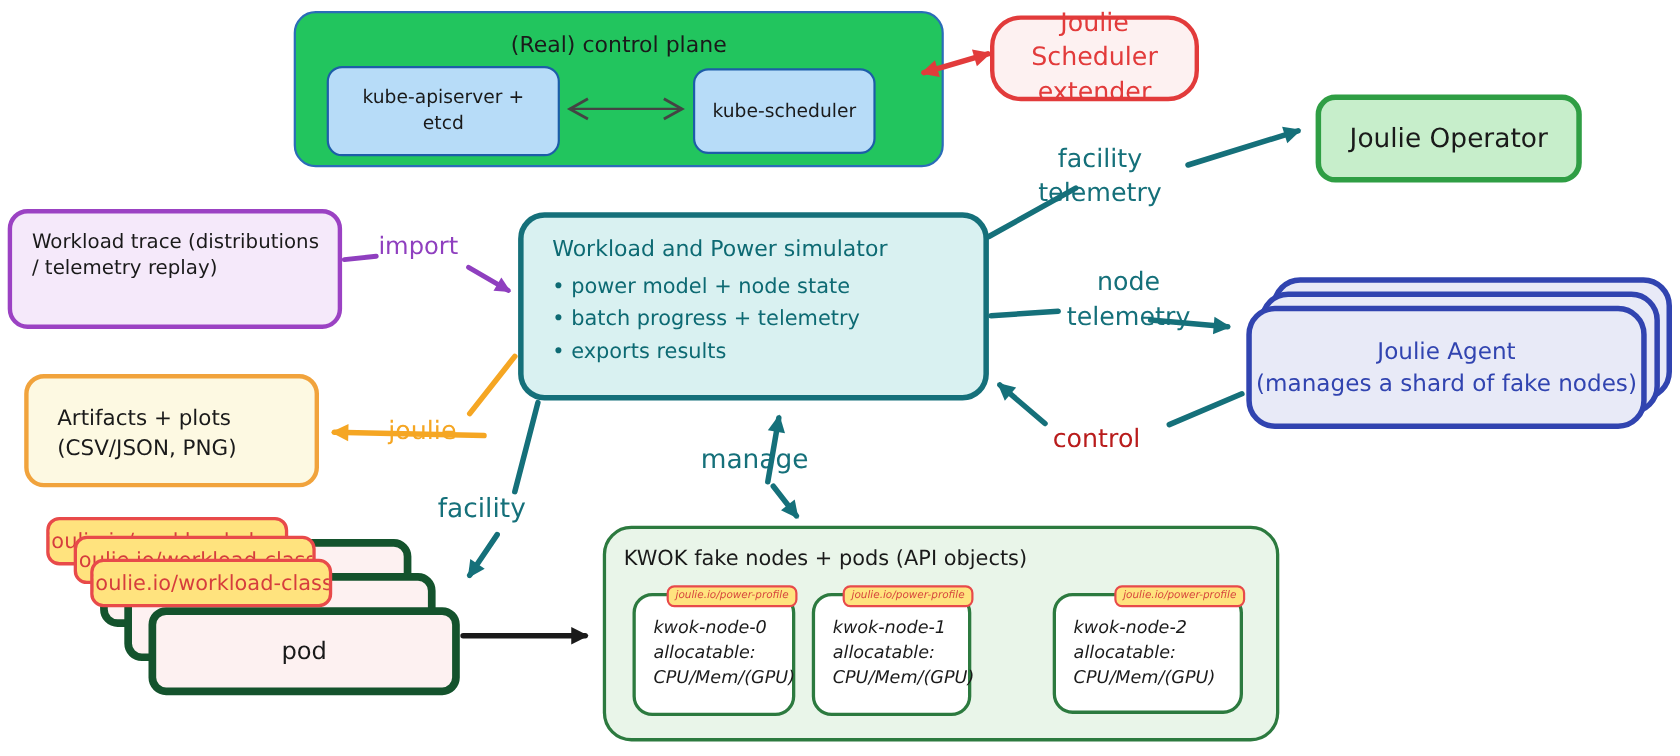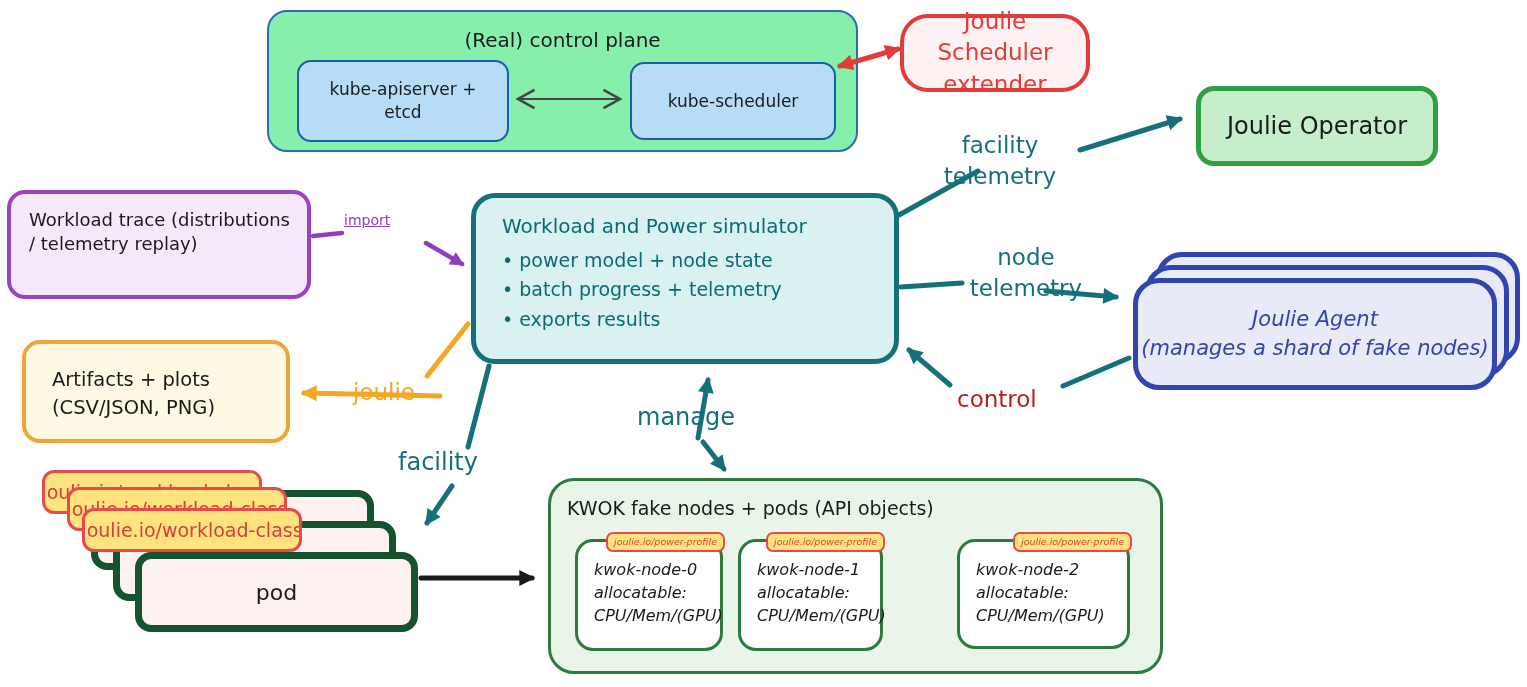--- a/index.html
+++ b/index.html
@@ -5,28 +5,28 @@
   html,body { margin:0; padding:0; background:#ffffff; }
   .canvas {
     position:relative; width:1527px; height:687px; overflow:hidden;
     font-family:"DejaVu Sans", "Liberation Sans", sans-serif; background:#ffffff;
     color:#1a1a1a;
   }
   .abs { position:absolute; box-sizing:border-box; }
 
   
   .cp-outer { left:267px; top:10px; width:591px; height:142px;
-    background:#86efac; border:2.5px solid #2b6cb8; border-radius:20px; }
+    background:#22c55e; border:2.5px solid #2b6cb8; border-radius:20px; }
   .cp-title { position:absolute; left:0; top:16px; width:100%; text-align:center;
     font-size:20px; color:#1a1a1a; }
   .cp-inner { position:absolute; background:#b7dcf8; border:2.5px solid #1d5da8;
     border-radius:14px; display:flex; align-items:center; justify-content:center;
     text-align:center; font-size:17px; line-height:1.35; box-sizing:border-box; }
   .cp-api { left:28px; top:48px; width:212px; height:82px; padding:0 22px; }
-  .cp-sched { left:361px; top:50px; width:206px; height:78px; padding:0 14px; }
+  .cp-sched { left:361px; top:50px; width:166px; height:78px; padding:0 14px; }
 
   
   .extender { left:900px; top:14px; width:190px; height:78px;
     background:#fdf1f1; border:4px solid #e23b3b; border-radius:28px;
     display:flex; align-items:center; justify-content:center; text-align:center;
     color:#e23b3b; font-size:23px; line-height:1.35; padding:0 10px; }
   .operator { left:1196px; top:86px; width:242px; height:80px;
     background:#c7eecb; border:5px solid #2f9e44; border-radius:18px;
     display:flex; align-items:center; justify-content:center;
     font-size:24px; color:#1a1a1a; }
@@ -75,26 +75,26 @@
     border:2px solid #e84a4a; border-radius:7px; color:#d6453d; font-size:9.5px;
     padding:3px 6px; white-space:nowrap; line-height:1; }
 
   
   .agent-card { width:364px; height:112px; background:#e8eaf7;
     border:5px solid #3144b0; border-radius:26px; }
   .ag-3 { left:1156px; top:252px; z-index:1; }
   .ag-2 { left:1145px; top:265px; z-index:2; }
   .ag-1 { left:1133px; top:278px; z-index:3; display:flex; flex-direction:column;
     align-items:center; justify-content:center; color:#3144b0; font-size:21px;
-    line-height:1.4; text-align:center;font-style:italic; }
+    line-height:1.4; text-align:center; }
 
   
   .arrows { position:absolute; left:0; top:0; z-index:10; pointer-events:none; }
   .edge-label { position:absolute; z-index:11; font-size:23px; }
-  .lbl-import   { left:344px; top:212px; color:#8f3fbf; font-size:14px;text-decoration:underline; }
+  .lbl-import   { left:344px; top:212px; color:#8f3fbf; font-size:22px; }
   .lbl-export   { left:353px; top:379px; color:#f5a623; }
   .lbl-generate { left:398px; top:448px; color:#15707a; font-size:24px; }
   .lbl-manage   { left:637px; top:403px; color:#15707a; font-size:24px; }
   .lbl-control  { left:957px; top:386px; color:#b91c1c; }
   .lbl-facility { left:915px; top:130px; width:170px; text-align:center;
     color:#15707a; line-height:1.35; }
   .lbl-node     { left:952px; top:242px; width:148px; text-align:center;
     color:#15707a; line-height:1.35; }
 </style>
 </head>

